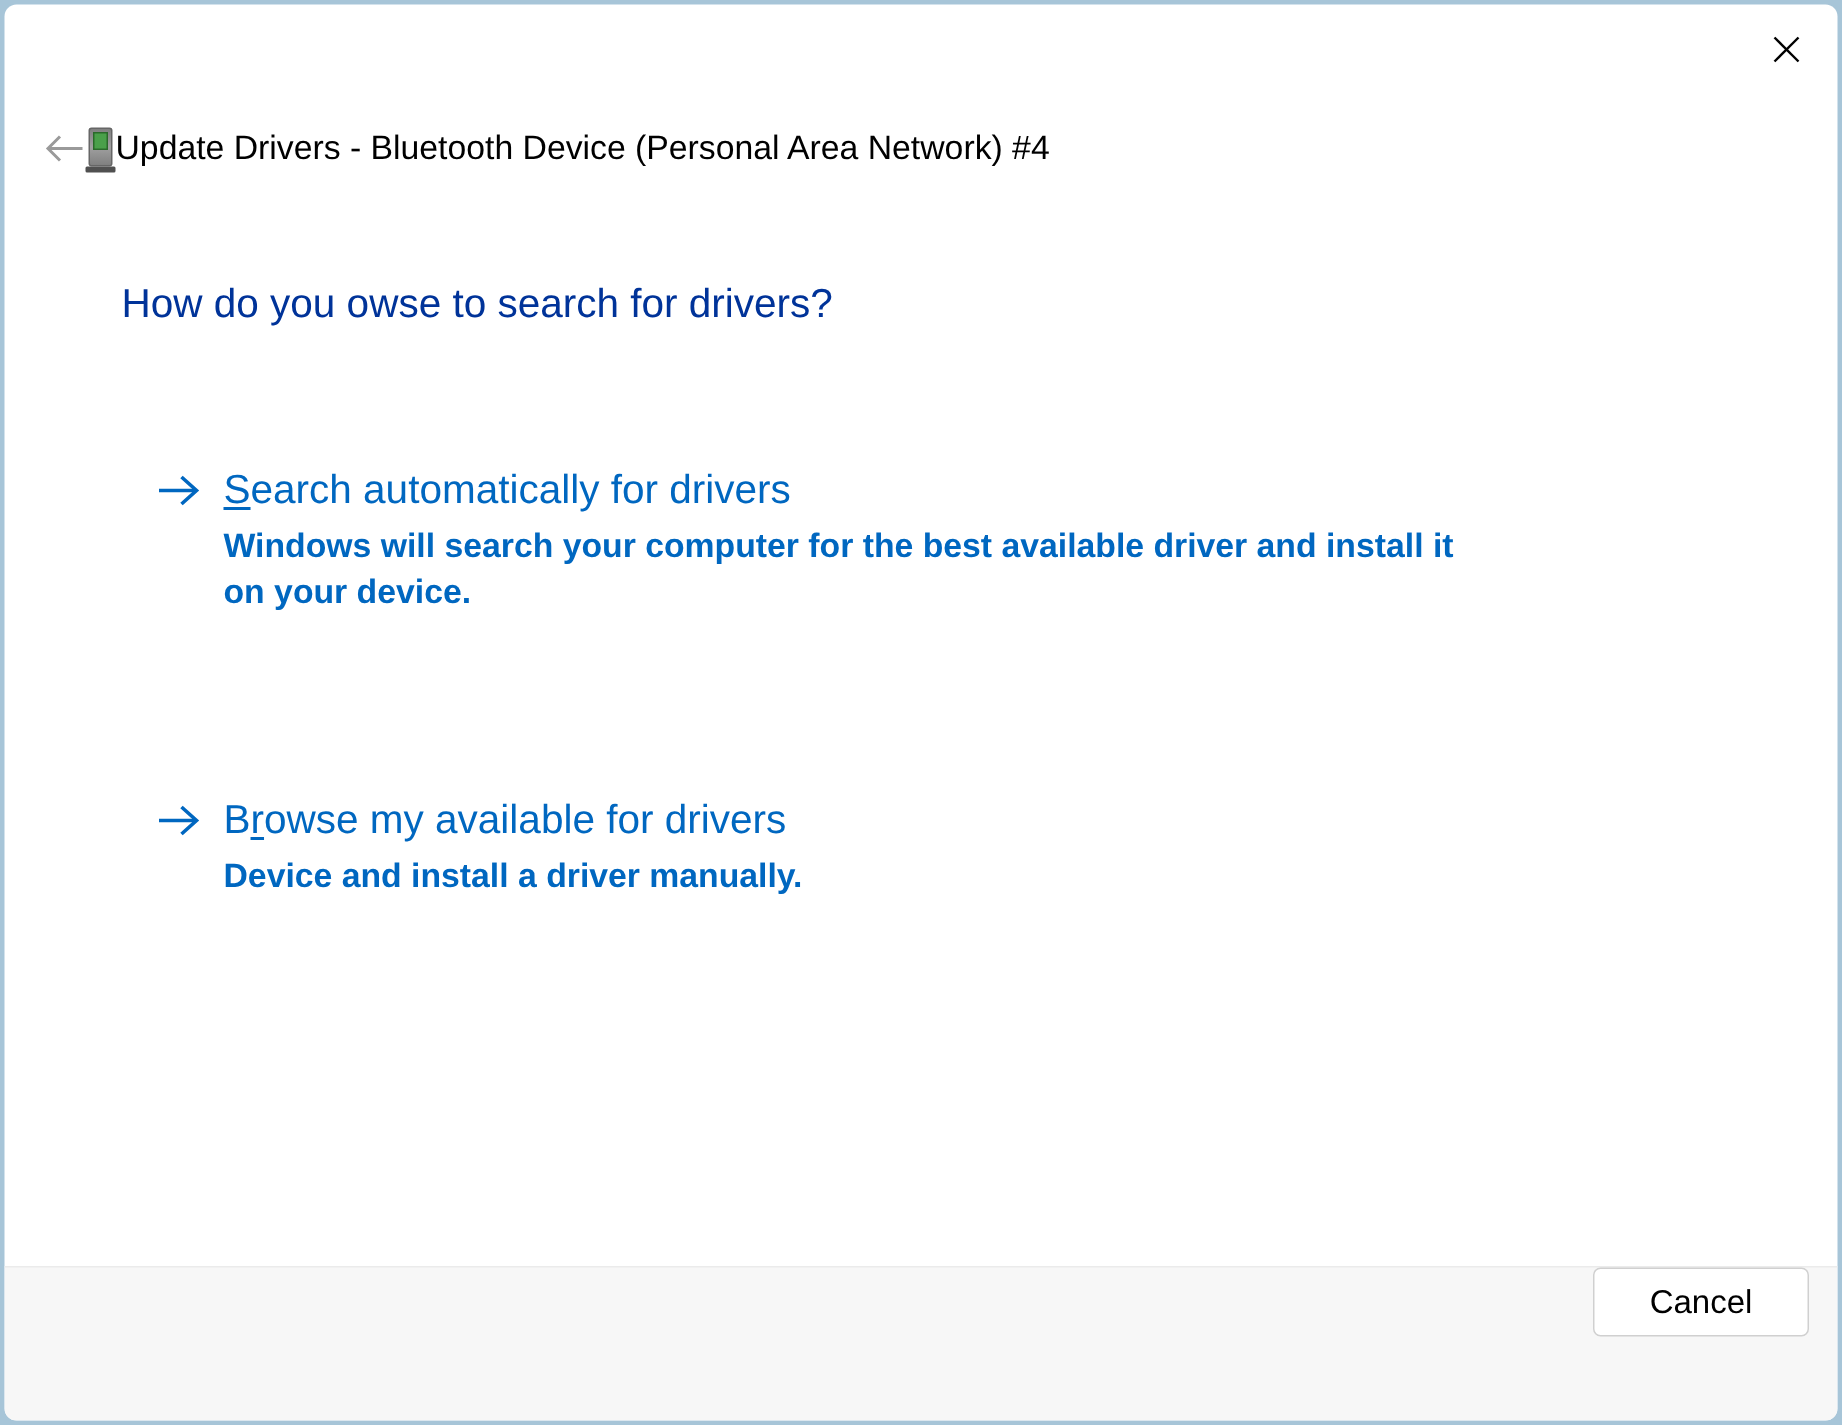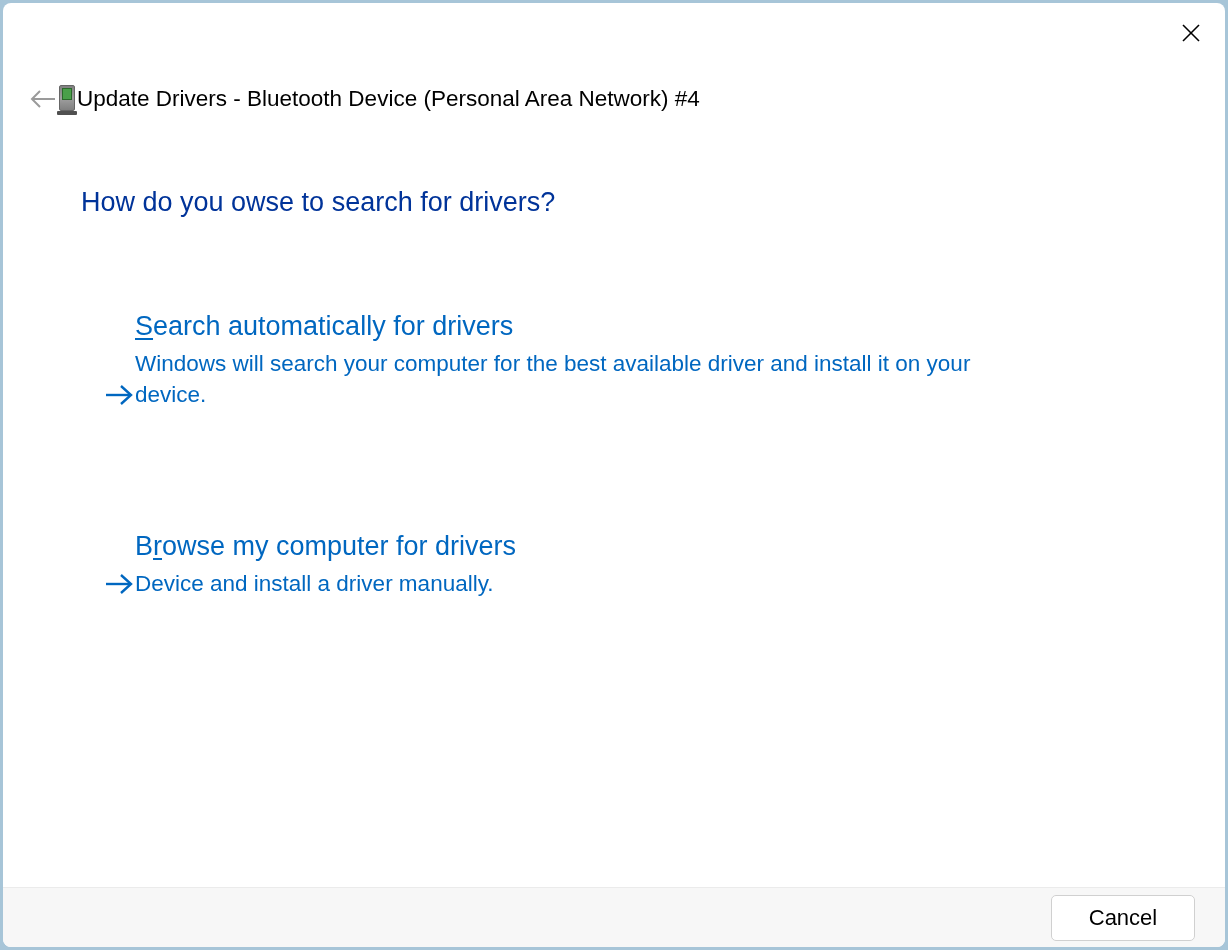--- a/index.html
+++ b/index.html
@@ -99,21 +99,22 @@
       padding: 72px 76px 0 78px;
     }
     .heading {
       font-size: 27px;
       color: #003399;
       font-weight: 400;
       margin-bottom: 92px;
     }
     .option {
       display: flex;
-      align-items: flex-end;
+      align-items: flex-start;
+      gap: 14px;
       margin-left: 22px;
       cursor: pointer;
       margin-bottom: 120px;
       margin-top: 12px;
     }
     .option:last-of-type{
       margin-bottom: 0;
     }
     .arrow {
       width: 32px;
@@ -131,37 +132,36 @@
     }
     .option-title {
       font-size: 27px;
       color: #0067c0;
       font-weight: 400;
       line-height: 1.25;
     }
     .option-desc {
       font-size: 22.5px;
       color: #0067c0;
-      font-weight: 400;
+      font-weight: 700;
       line-height: 1.38;
       margin-top: 4px;
       max-width: 840px;
     }
     .accel {
       text-decoration: underline;
       text-underline-offset: 3px;
     }
     .footer {
-      height: 60px;
+      height: 103px;
       background: #f7f7f7;
       border-top: 1px solid #ebebeb;
       display: flex;
       justify-content: flex-end;
-      align-items: center;
-      padding-right: 30px;
+      padding-right: 19px;
     }
     .cancel-btn {
       width: 144px;
       height: 46px;
       background: #ffffff;
       border: 1px solid #d0d0d0;
       border-radius: 5px;
       font-size: 22px;
       font-family: inherit;
       color: #000;
@@ -217,21 +217,21 @@
     </div>
 
     <div class="option">
       <div class="arrow">
         <svg width="30" height="22" viewBox="0 0 30 22">
           <line x1="2" y1="11" x2="26" y2="11" stroke="currentColor" stroke-width="2.4"></line>
           <polyline points="17,2 27,11 17,20" fill="none" stroke="currentColor" stroke-width="2.4"></polyline>
         </svg>
       </div>
       <div class="option-text-col">
-        <div class="option-title"><span>B</span><span class="accel">r</span><span>owse my computer for drivers</span></div>
+        <div class="option-title"><span>B</span><span class="accel">r</span><span>owse my available for drivers</span></div>
         <div class="option-desc">Device and install a driver manually.</div>
       </div>
     </div>
 
   </div>
 
   <div class="footer">
     <button class="cancel-btn">Cancel</button>
   </div>
 

